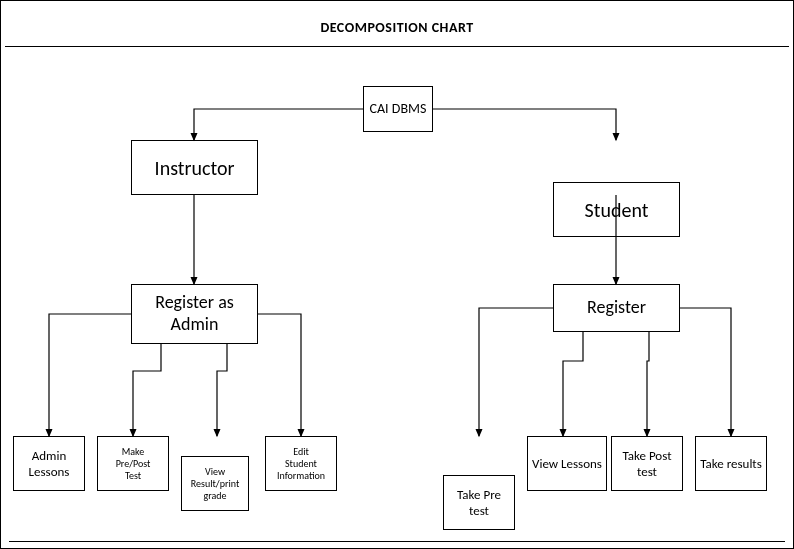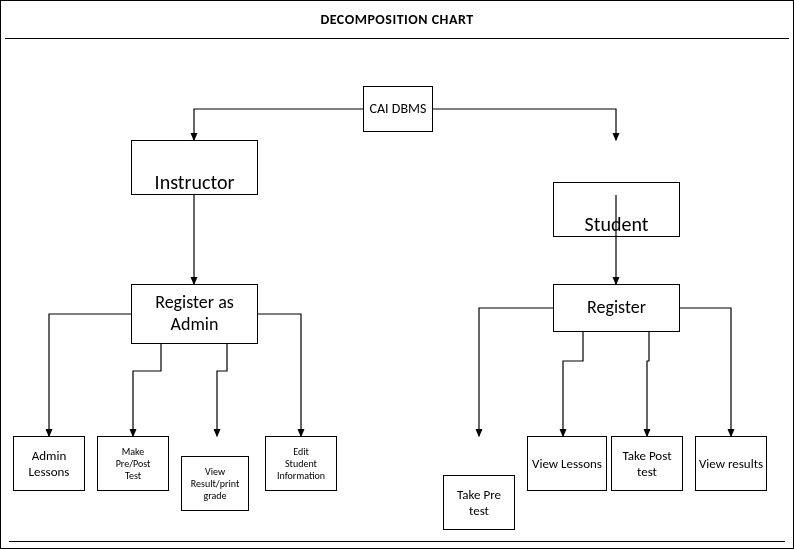--- a/index.html
+++ b/index.html
@@ -10,42 +10,42 @@
     background: white;
     font-family: 'Calibri', 'Segoe UI', sans-serif;
     position: relative;
     border: 1px solid #000;
     box-sizing: border-box;
   }
   .title {
     text-align: center;
     font-weight: bold;
     font-size: 14px;
-    margin-top: 10px;
+    margin-top: 18px;
     margin-bottom: 10px;
     letter-spacing: 0.5px;
   }
   .hr-line {
     border: none;
     border-top: 1px solid #000;
     margin: 0 4px;
   }
   .box {
     position: absolute;
     border: 1px solid #000;
     background: white;
     display: flex;
     align-items: center;
     justify-content: center;
     text-align: center;
     line-height: 1.2;
     box-sizing: border-box;
   }
   .root-box { font-size: 14px; }
-  .level1-box { font-size: 20px; align-items: flex-end; }
+  .level1-box { font-size: 20px; }
   .level2-box { font-size: 18px; }
   .leaf-box { font-size: 13px; padding: 2px; }
   .small-leaf { font-size: 10px; padding: 18px; }
   svg.connectors {
     position: absolute;
     top: 0;
     left: 0;
     pointer-events: none;
   }
 </style>
@@ -91,21 +91,21 @@
 <div class="box leaf-box" style="left:442px; top:435px; width:72px; height:55px;margin-top:39px;">
   <span>Take Pre test</span>
 </div>
 <div class="box leaf-box" style="left:526px; top:435px; width:80px; height:55px;">
   <span>View Lessons</span>
 </div>
 <div class="box leaf-box" style="left:610px; top:435px; width:72px; height:55px;">
   <span>Take Post test</span>
 </div>
 <div class="box leaf-box" style="left:694px; top:435px; width:72px; height:55px;">
-  <span>View results</span>
+  <span>Take results</span>
 </div>
 
 <svg class="connectors" width="794" height="549">
   <defs>
     <marker id="arrow" markerWidth="8" markerHeight="8" refX="6" refY="3" orient="auto" markerUnits="strokeWidth">
       <path d="M0,0 L7,3 L0,6 Z" fill="#000"></path>
     </marker>
   </defs>
 
   <path d="M 362 108 L 193 108 L 193 139" fill="none" stroke="#000" stroke-width="1.2" marker-end="url(#arrow)"></path>

